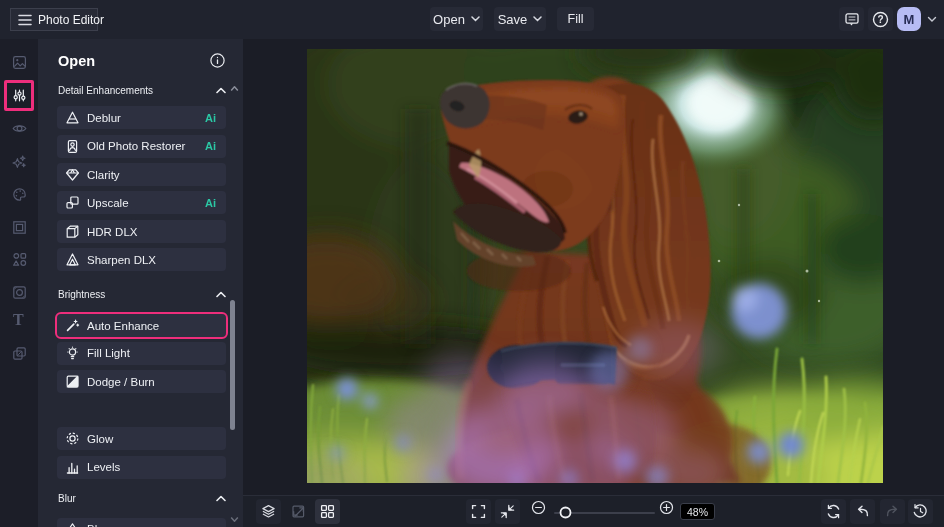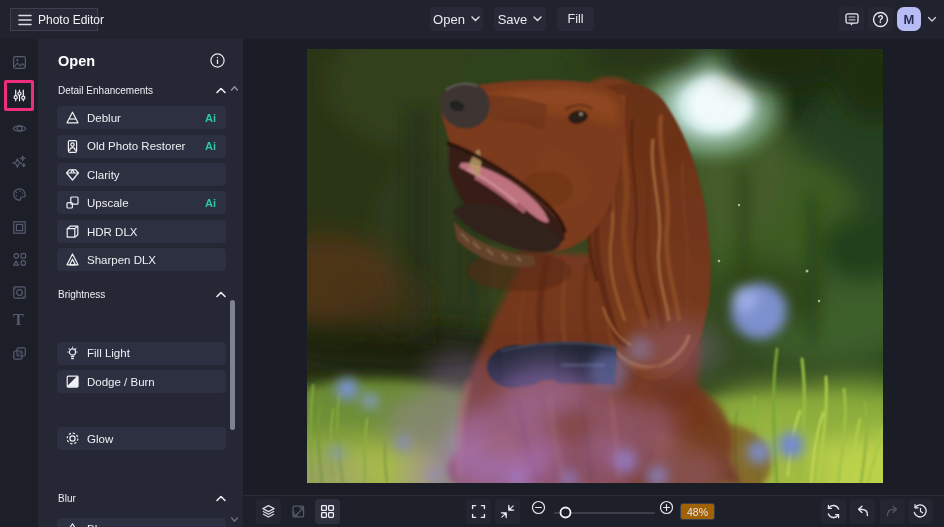--- a/index.html
+++ b/index.html
@@ -27,21 +27,21 @@
   .ai { position:absolute; right:10px; font-size:11px; font-weight:bold; color:#2bc7a4; }
   .hl { outline:2.5px solid #ee2e7c; outline-offset:-0.5px; }
   #sbthumb { position:absolute; left:192px; top:261px; width:5px; height:130px; background:#7e8290; border-radius:3px; }
   #bottombar { position:absolute; left:243px; top:495px; width:701px; height:32px; background:#1d2029;
     border-top:1px solid #2a2d38; }
   .bic { position:absolute; top:3px; width:25px; height:25px; border-radius:4px;
     display:flex; align-items:center; justify-content:center; }
   .bicbg { background:#232631; }
   #zoomlbl { position:absolute; left:437px; top:7px; width:35px; height:17px; border:1px solid #3a3e4a;
     border-radius:3px; color:#e4e6ea; font-size:10.5px; display:flex; align-items:center; justify-content:center;
-    background:#a16207; }
+    background:#000000; }
   #canvaswrap { position:absolute; left:243px; top:39px; width:701px; height:456px; background:#1b1d26; }
   #photo { position:absolute; left:64px; top:10px; width:576px; height:434px; }
 </style></head>
 <body>
 
 <div id="canvaswrap">
   <svg id="photo" viewBox="0 0 576 434" preserveAspectRatio="none">
   <defs>
     <filter id="b3" x="-40%" y="-40%" width="180%" height="180%">
           <feGaussianBlur stdDeviation="3"></feGaussianBlur>
@@ -433,40 +433,54 @@
       </svg>
     Sharpen DLX
   </div>
 
   <div class="sechdr" style="top:250px;">Brightness
     <svg class="caret" width="10" height="7" viewBox="0 0 10 7">
         <path d="M1 5.5L5 1.5l4 4" stroke="#eceef2" stroke-width="1.6" fill="none" stroke-linecap="round" stroke-linejoin="round"></path>
       </svg>
   </div>
 
+  <div class="row hl" style="top:275px;">
+    <svg width="15" height="15" viewBox="0 0 15 15" fill="none" stroke="#eef0f4" stroke-width="1.2" stroke-linecap="round">
+        <path d="M2.6 12.4l6.2-6.2" stroke-width="1.7"></path>
+        <path d="M10.6 2.2v2.6M9.3 3.5h2.6M12.7 6.2v1.8M11.8 7.1h1.8"></path>
+      </svg>
+    Auto Enhance
+  </div>
   <div class="row" style="top:302.5px;">
     <svg width="15" height="15" viewBox="0 0 15 15" fill="none" stroke="#eef0f4" stroke-width="1.2" stroke-linecap="round">
         <circle cx="7.5" cy="6" r="3.1"></circle>
         <path d="M6.3 10.7h2.4M6.6 12.6h1.8M7.5 1v.2M12 6h.2M2.8 6H3M10.7 2.8l.15-.15M4.15 2.65l.15.15"></path>
       </svg>
     Fill Light
   </div>
   <div class="row" style="top:331px;">
     <svg width="15" height="15" viewBox="0 0 15 15" fill="none" stroke="#eef0f4" stroke-width="1.2" stroke-linejoin="round">
         <rect x="2.2" y="2.2" width="10.6" height="10.6" rx="1.2"></rect>
         <path d="M12.8 2.2L2.2 12.8h10.6z" fill="#eef0f4"></path>
       </svg>
     Dodge / Burn
   </div>
   <div class="row" style="top:388px;">
     <svg width="15" height="15" viewBox="0 0 15 15" fill="none" stroke="#eef0f4" stroke-width="1.2">
         <circle cx="7.5" cy="7.5" r="2.6"></circle>
         <circle cx="7.5" cy="7.5" r="5.3" stroke-dasharray="2.2 1.9"></circle>
       </svg>
     Glow
+  </div>
+  <div class="row" style="top:416.5px;">
+    <svg width="15" height="15" viewBox="0 0 15 15" fill="none" stroke="#eef0f4" stroke-width="1.3" stroke-linecap="round">
+        <path d="M2.4 13h10.2"></path>
+        <path d="M4.1 13V7.6M6.8 13V3.4M9.5 13V9.2M12.2 13V5.8"></path>
+      </svg>
+    Levels
   </div>
 
   <div class="sechdr" style="top:454px;">Blur
     <svg class="caret" width="10" height="7" viewBox="0 0 10 7">
         <path d="M1 5.5L5 1.5l4 4" stroke="#eceef2" stroke-width="1.6" fill="none" stroke-linecap="round" stroke-linejoin="round"></path>
       </svg>
   </div>
   <div class="row" style="top:478.5px;">
     <svg width="15" height="15" viewBox="0 0 15 15" fill="none" stroke="#eef0f4" stroke-width="1.2" stroke-linejoin="round">
         <path d="M7.5 1.8C5.3 4.8 3.9 7 3.9 9a3.6 3.6 0 0 0 7.2 0c0-2-1.4-4.2-3.6-7.2z"></path>

